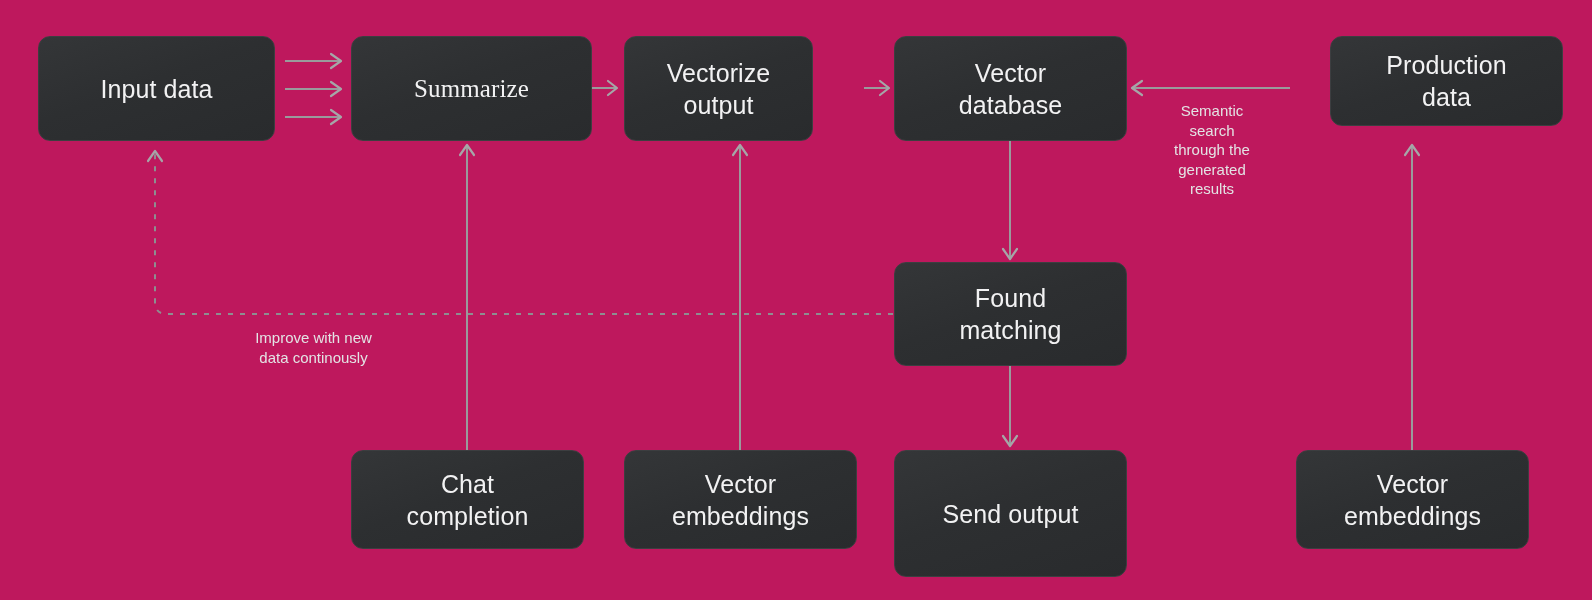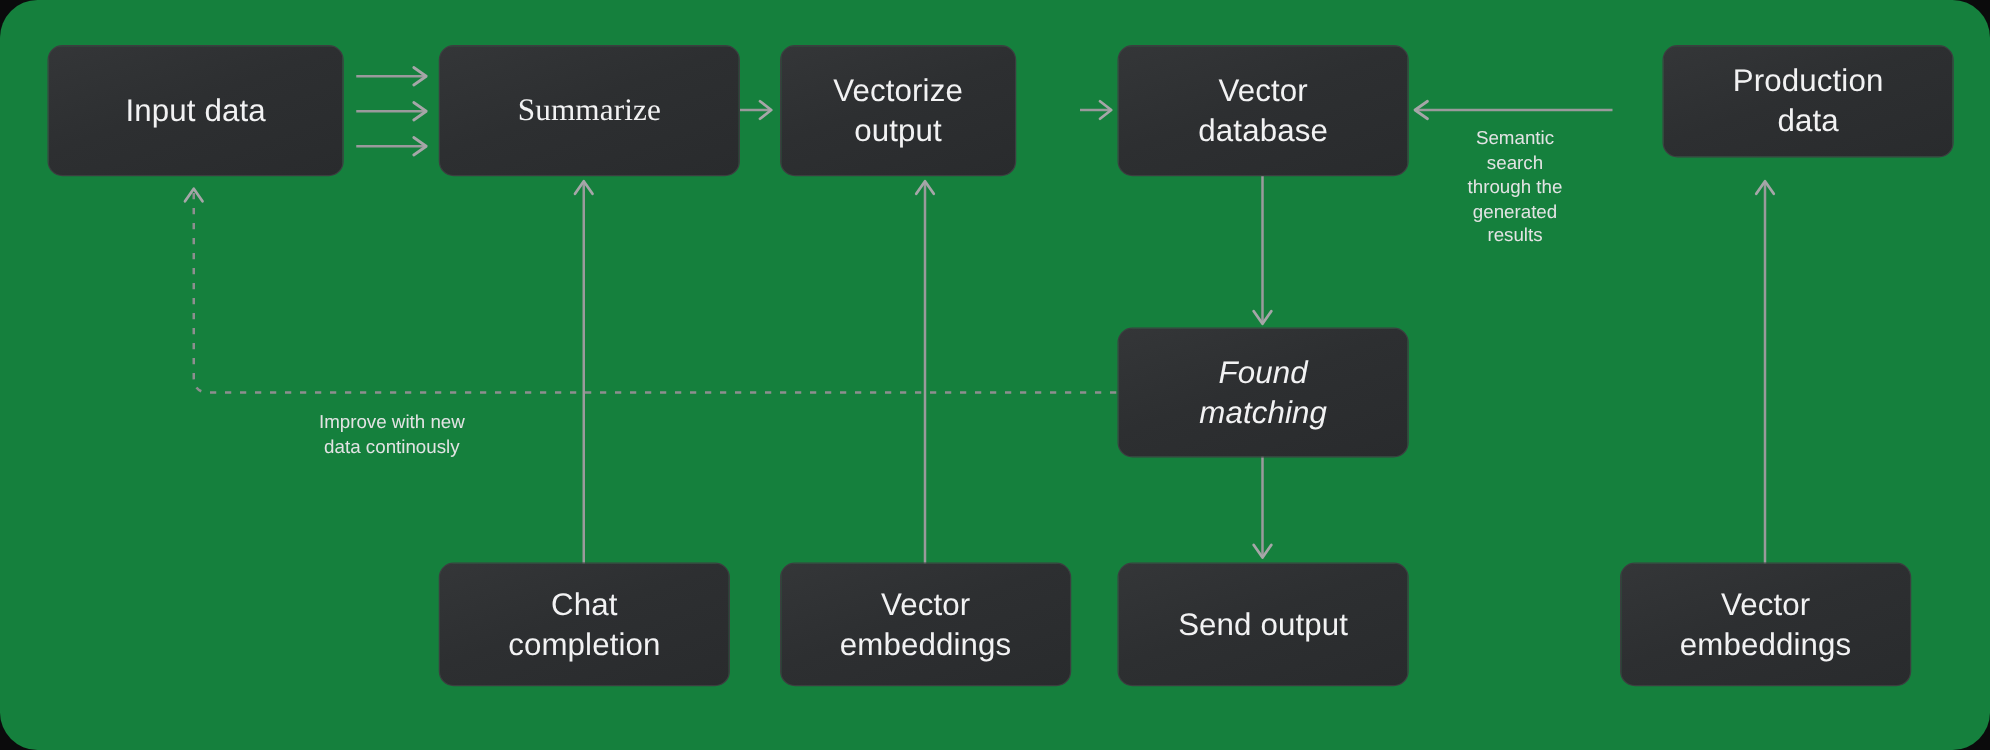--- a/index.html
+++ b/index.html
@@ -5,23 +5,22 @@
 <style>
   html,body{margin:0;padding:0;background:#0b0b0c;}
   body{
     font-family:"Liberation Sans","DejaVu Sans",sans-serif;
     -webkit-font-smoothing:antialiased;
   }
   #canvas{
     position:relative;
     width:1592px;
     height:600px;
-    background:#15803d;
+    background:#be185d;
     overflow:hidden;
-    border-radius:30px;
   }
   .node{
     position:absolute;
     box-sizing:border-box;
     border-radius:12px;
     background:linear-gradient(160deg,#343638 0%,#2d2f31 45%,#292b2d 100%);
     border:1px solid #3c3e40;
     display:flex;
     align-items:center;
     justify-content:center;
@@ -148,36 +147,36 @@
   <div class="node" style="left:894px;top:36px;width:233px;height:105px;">
     <span class="lbl">Vector
 database</span>
   </div>
 
   <div class="node" style="left:1296px;top:36px;width:233px;height:90px;margin-left:34px;">
     <span class="lbl">Production
 data</span>
   </div>
 
-  <div class="node" style="left:894px;top:262px;width:233px;height:104px;font-style:italic;">
+  <div class="node" style="left:894px;top:262px;width:233px;height:104px;">
     <span class="lbl">Found
 matching</span>
   </div>
 
   <div class="node" style="left:351px;top:450px;width:233px;height:99px;">
     <span class="lbl">Chat
 completion</span>
   </div>
 
   <div class="node" style="left:624px;top:450px;width:233px;height:99px;">
     <span class="lbl">Vector
 embeddings</span>
   </div>
 
-  <div class="node" style="left:894px;top:450px;width:233px;height:99px;">
+  <div class="node" style="left:894px;top:450px;width:233px;height:127px;">
     <span class="lbl">Send output</span>
   </div>
 
   <div class="node" style="left:1296px;top:450px;width:233px;height:99px;">
     <span class="lbl">Vector
 embeddings</span>
   </div>
 
   <div class="edge-label" style="left:1136px;top:101px;width:152px;">Semantic
 search

